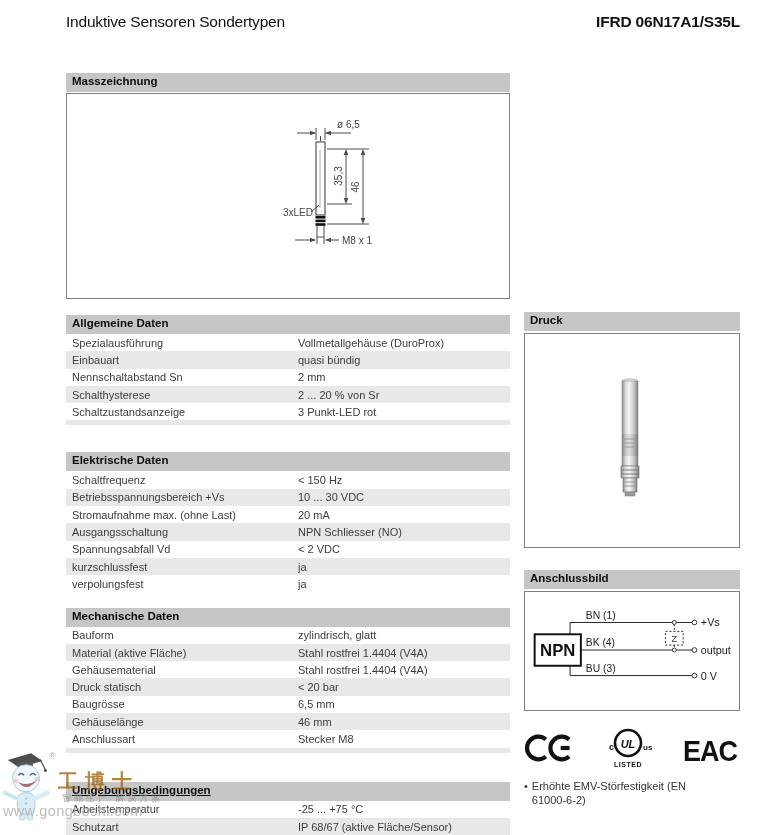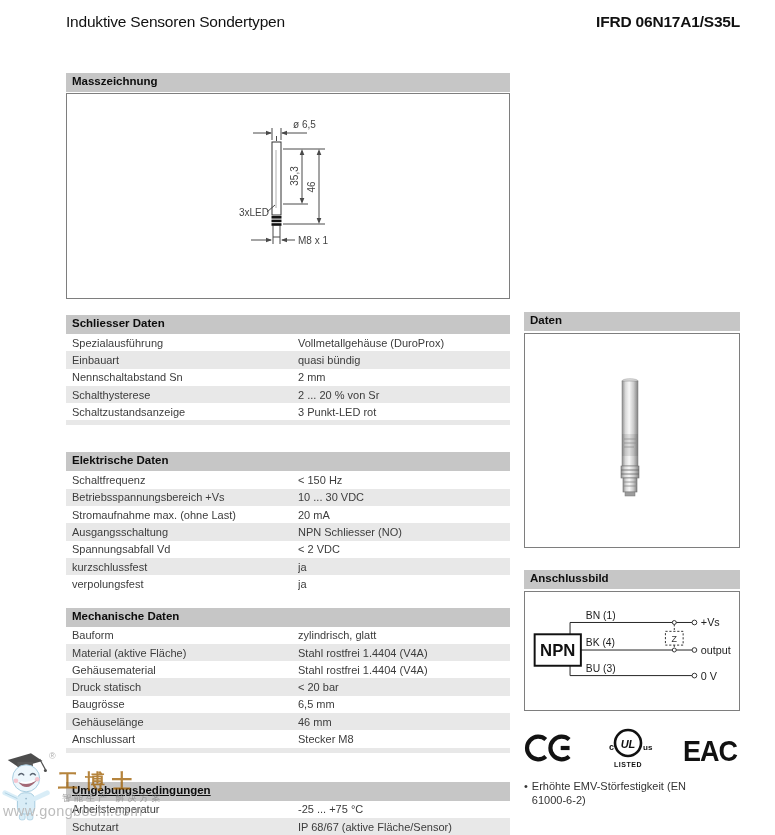--- a/index.html
+++ b/index.html
@@ -8,21 +8,21 @@
   
   .doc-title{position:absolute;left:66px;top:13px;font-size:15.5px;font-weight:normal;color:#111;letter-spacing:-0.2px;}
   .doc-part{position:absolute;right:35px;top:13px;font-size:15.5px;font-weight:bold;color:#111;letter-spacing:-0.2px;}
   
   .col-left{position:absolute;left:66px;top:73px;width:444px;}
   .col-right{position:absolute;left:524px;top:312px;width:216px;}
   
   .sec-bar{height:19px;line-height:17px;background:#c6c6c6;font-size:11.5px;font-weight:bold;color:#0d0d0d;padding-left:6px;box-sizing:border-box;}
   
   .frame{border:1px solid #7e7e7e;background:#fff;box-sizing:border-box;}
-  .draw-box{margin-top:1px;height:206px;}
+  .draw-box{margin-top:1px;height:206px;padding-left:44px;}
   .photo-box{margin-top:2px;height:215px;}
   .conn-box{margin-top:2px;height:120px;}
   
   .spec-table{width:100%;}
   .spec-row{display:flex;height:17.3px;align-items:center;font-size:11px;color:#3c3c3c;}
   .spec-row:nth-child(even){background:#e8e8e8;}
   .spec-row .label{width:232px;padding-left:6px;box-sizing:border-box;white-space:nowrap;overflow:hidden;}
   .spec-row .value{flex:1;white-space:nowrap;overflow:hidden;}
   .tail-stripe{height:5px;background:#e8e8e8;}
   .mt16{margin-top:16px;} .mt27{margin-top:27px;} .mt15{margin-top:15px;} .mt29{margin-top:29px;text-decoration:underline;} .mt22{margin-top:22px;}
@@ -104,21 +104,21 @@
         <g fill="#444" font-size="10">
           <text x="226" y="34">ø 6,5</text>
           <text x="231" y="82" text-anchor="middle" transform="rotate(-90 231 82)">35,3</text>
           <text x="248" y="93" text-anchor="middle" transform="rotate(-90 248 93)">46</text>
           <text x="172" y="122">3xLED</text>
           <text x="231" y="149.5">M8 x 1</text>
         </g>
       </svg>
     </div>
 
-    <div class="sec-bar mt16">Schliesser Daten</div>
+    <div class="sec-bar mt16">Allgemeine Daten</div>
     <div class="spec-table">
         <div class="spec-row">
           <div class="cell label">Spezialausführung</div>
           <div class="cell value">Vollmetallgehäuse (DuroProx)</div>
         </div>
         <div class="spec-row">
           <div class="cell label">Einbauart</div>
           <div class="cell value">quasi bündig</div>
         </div>
         <div class="spec-row">
@@ -209,21 +209,21 @@
         </div>
         <div class="spec-row">
           <div class="cell label">Schutzart</div>
           <div class="cell value">IP 68/67 (aktive Fläche/Sensor)</div>
         </div>
       </div>
   </div>
 
   <div class="col-right">
 
-    <div class="sec-bar">Daten</div>
+    <div class="sec-bar">Druck</div>
     <div class="frame photo-box">
       <svg width="214" height="213" viewBox="0 0 214 213">
         <defs>
           <linearGradient id="metal" x1="0" y1="0" x2="1" y2="0">
             <stop offset="0" stop-color="#8f8f8f"></stop>
             <stop offset="0.22" stop-color="#d9d9d9"></stop>
             <stop offset="0.45" stop-color="#f7f7f7"></stop>
             <stop offset="0.72" stop-color="#cccccc"></stop>
             <stop offset="1" stop-color="#828282"></stop>
           </linearGradient>

